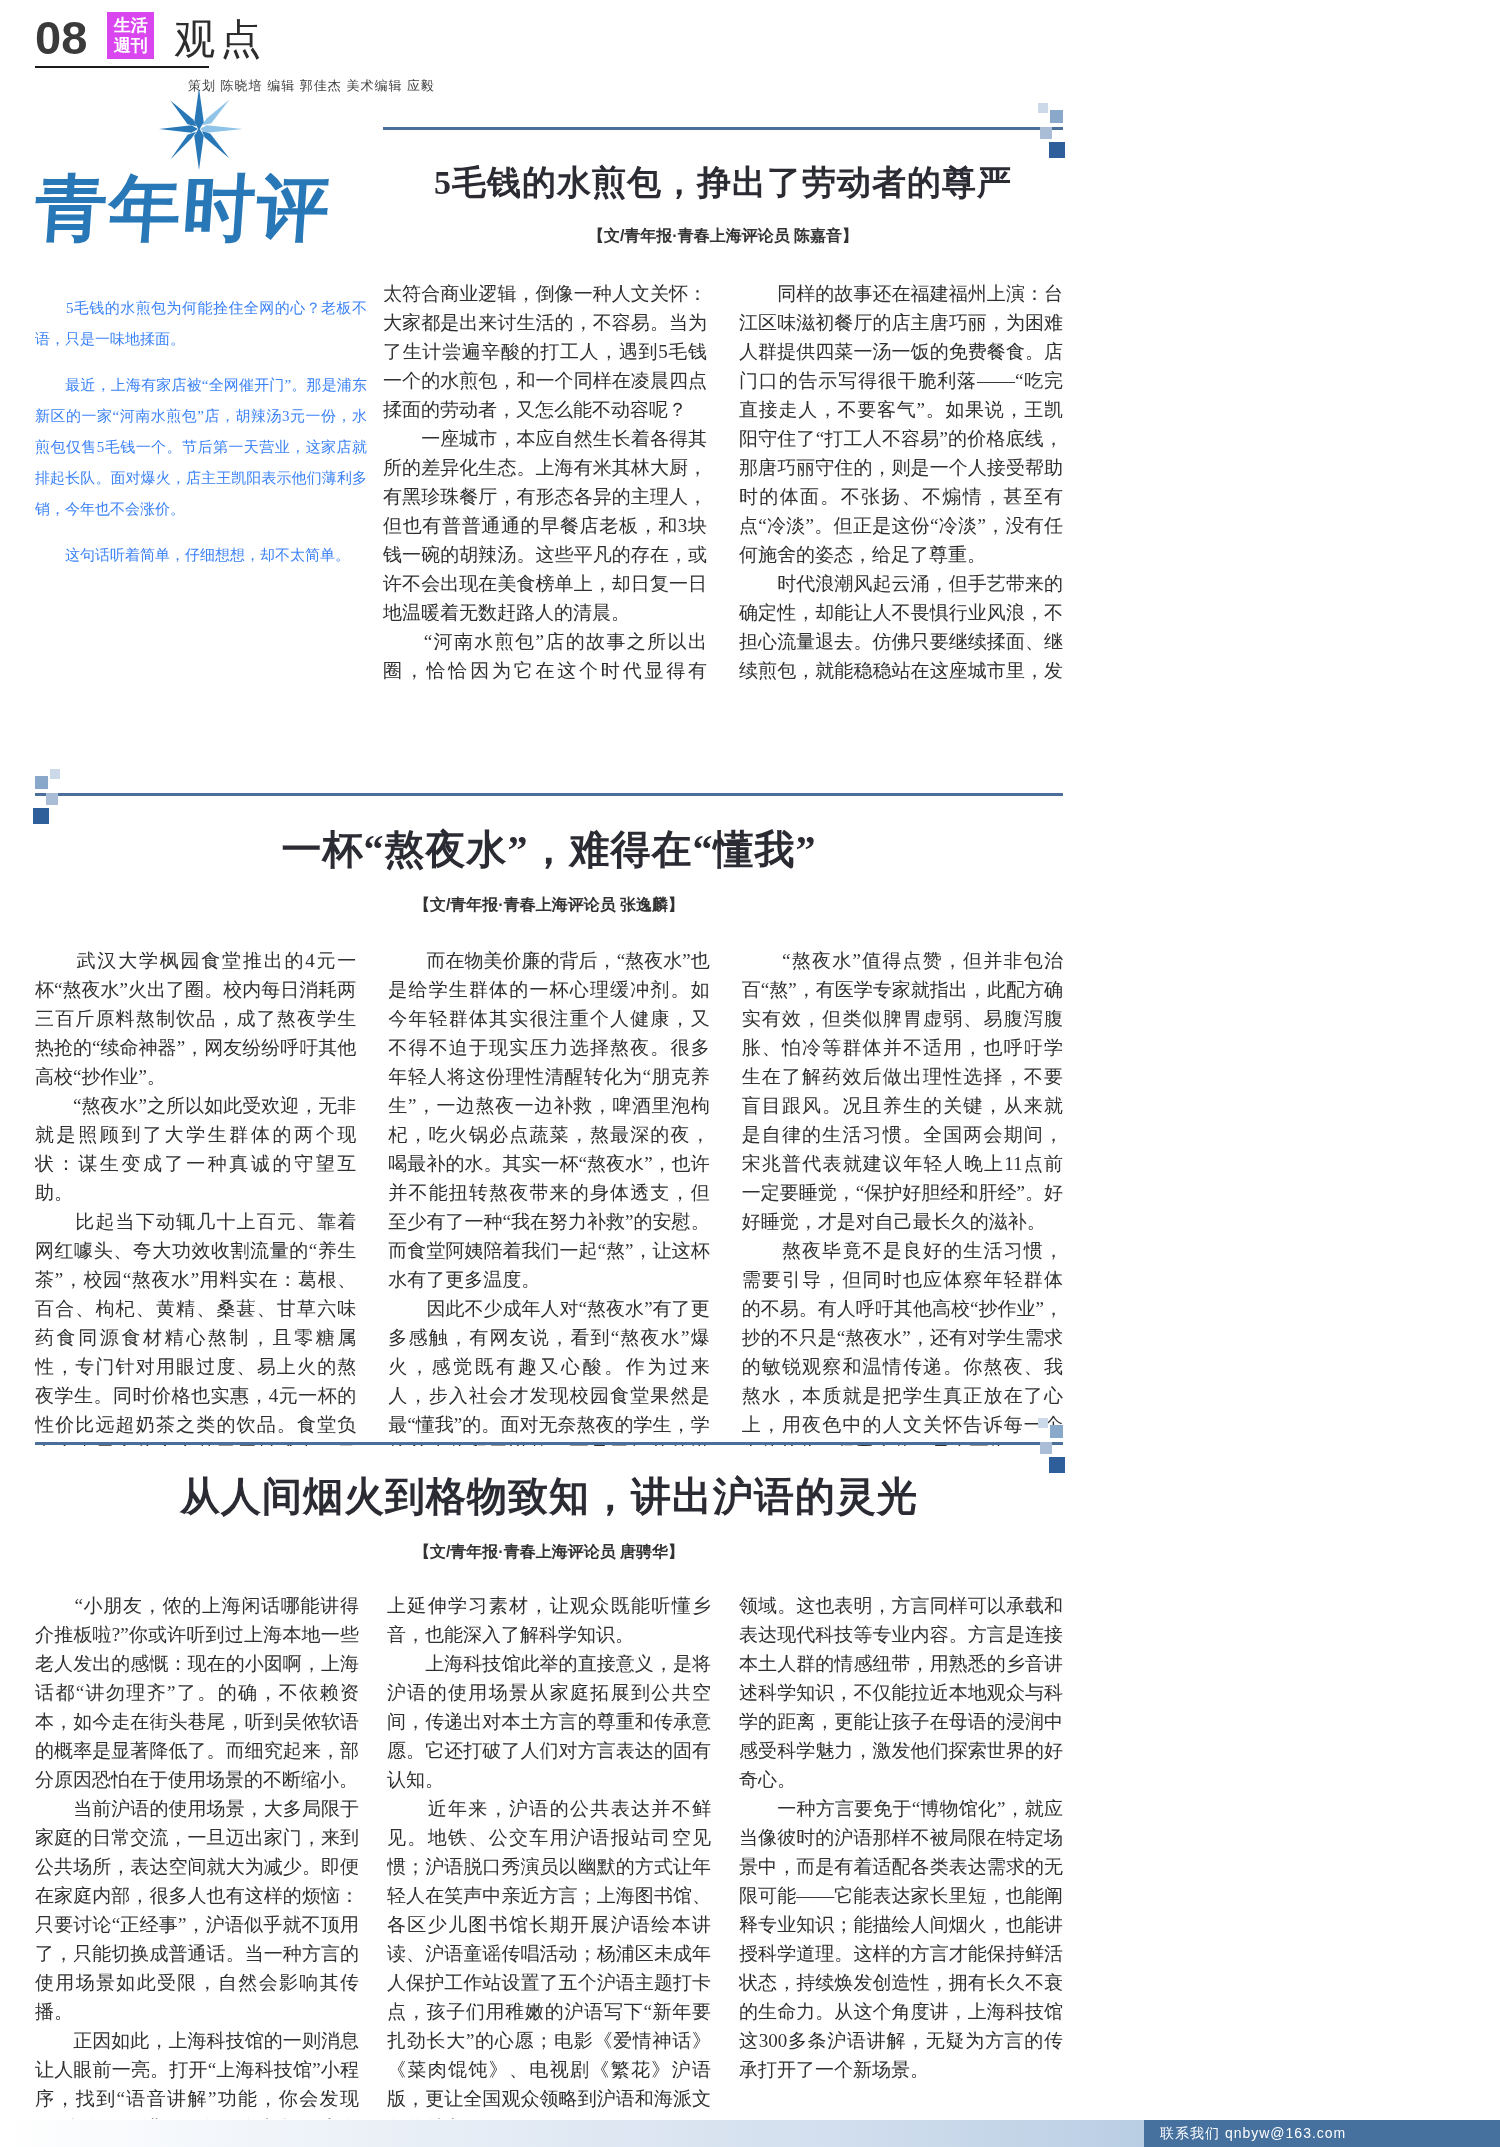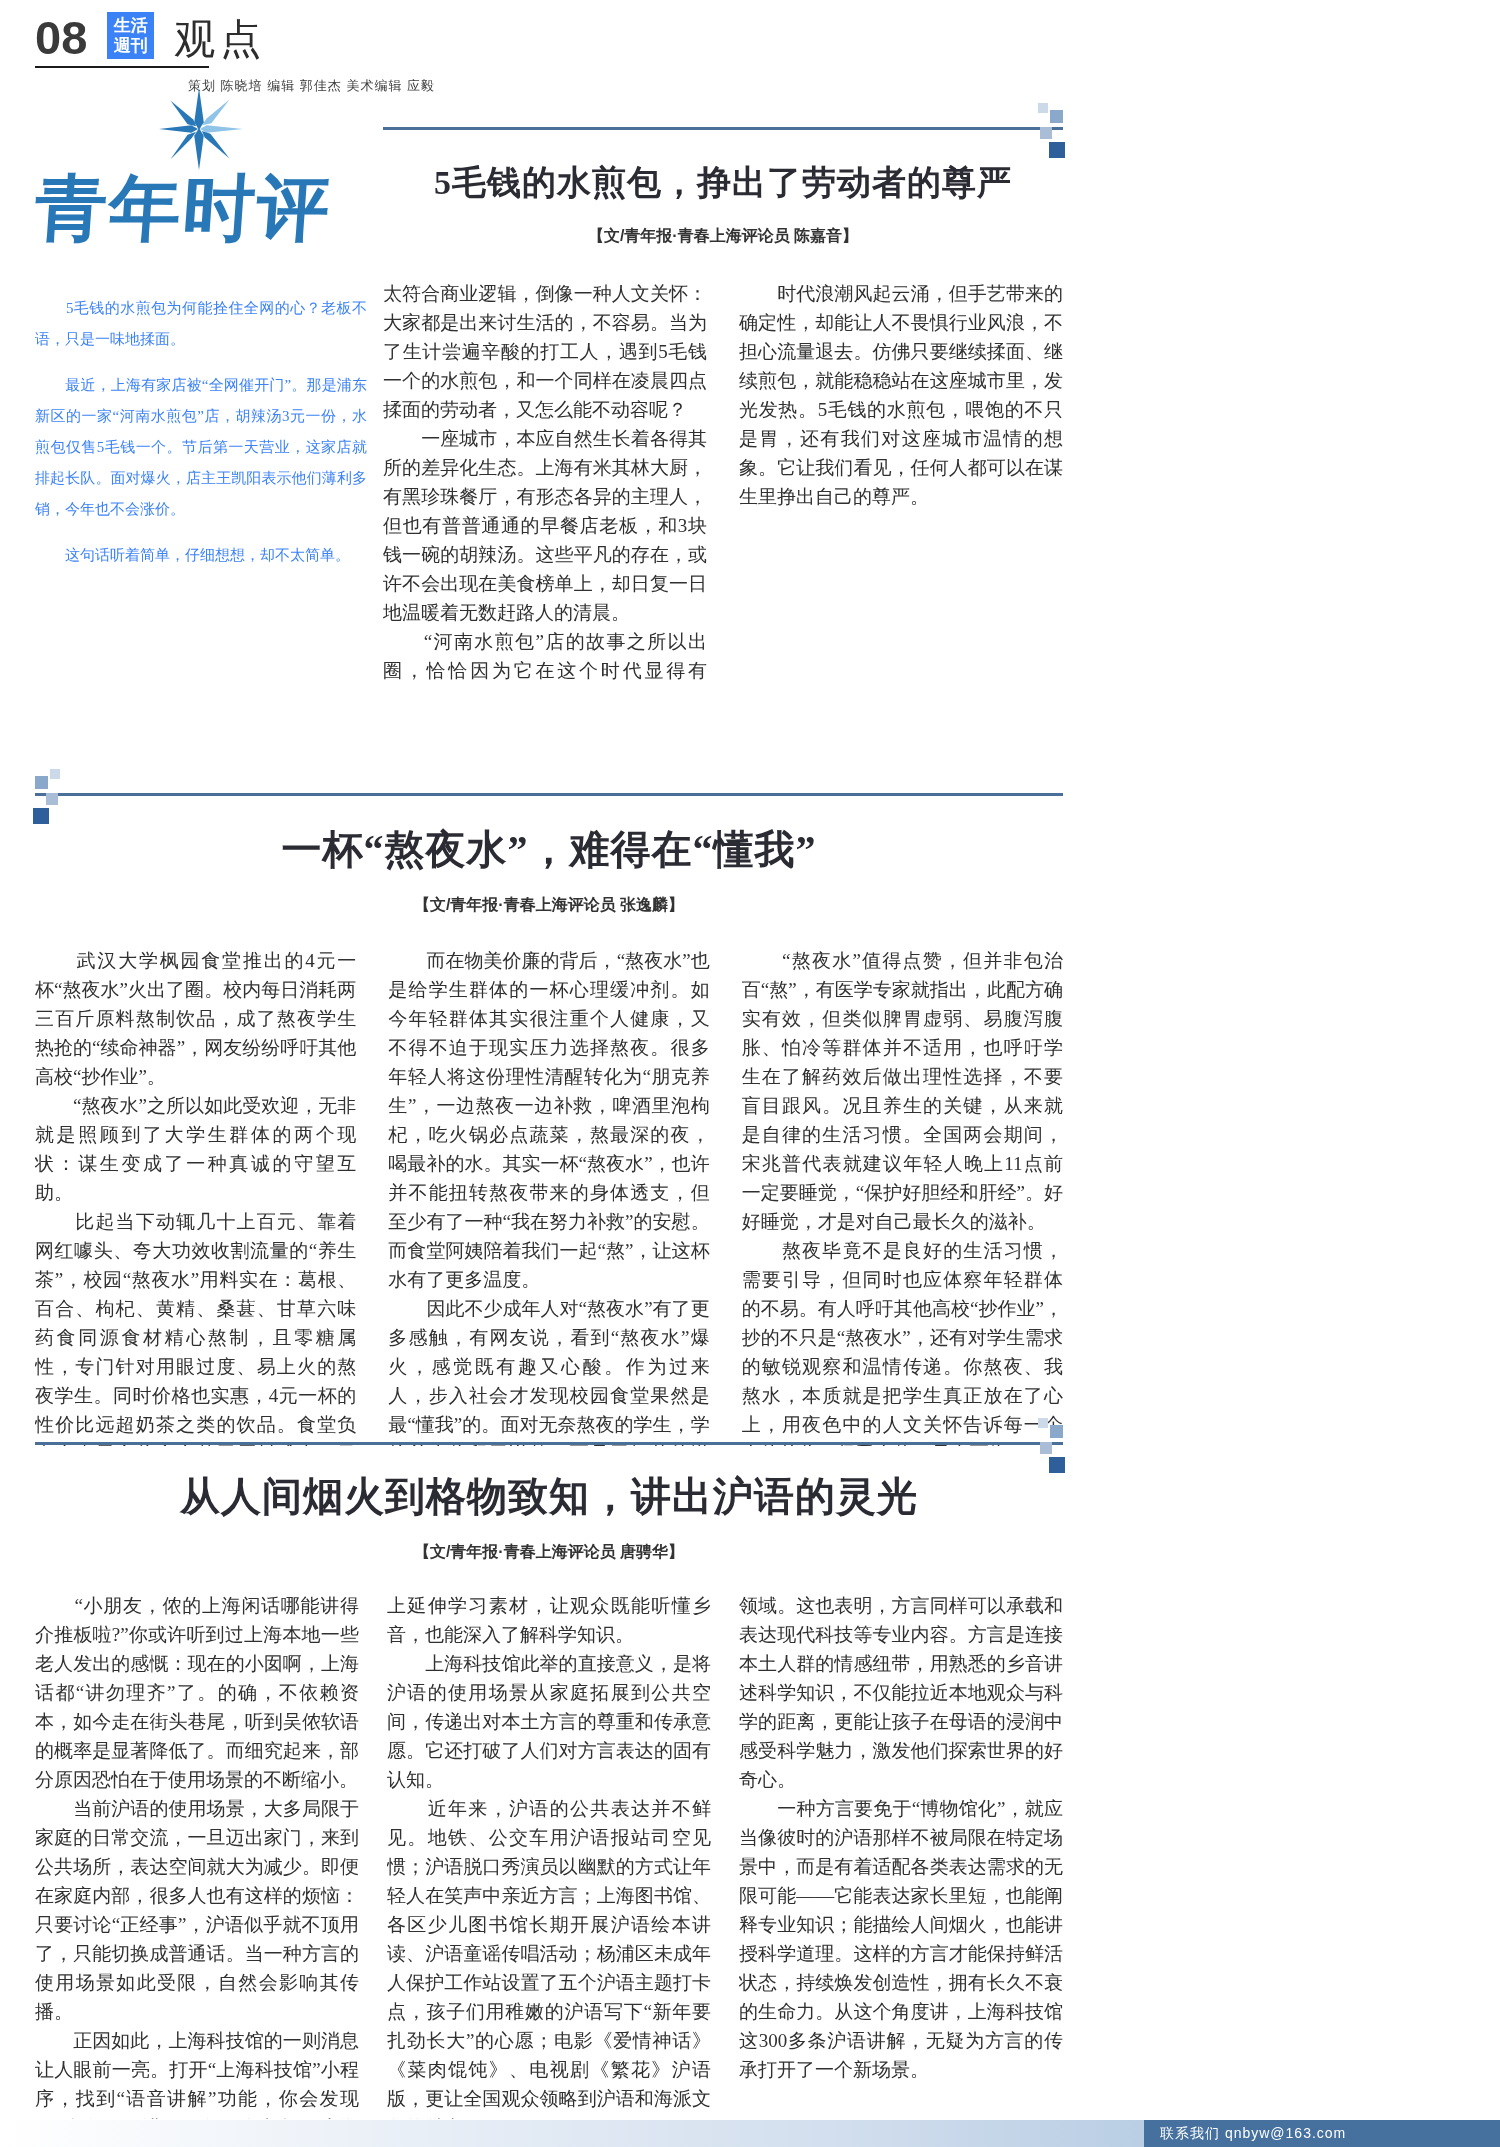--- a/index.html
+++ b/index.html
@@ -5,21 +5,21 @@
   html,body{margin:0;padding:0;}
   body{
     width:1500px;height:2147px;position:relative;background:#ffffff;
     font-family:"Liberation Serif","DejaVu Serif",serif;color:#2f2f2f;
     overflow:hidden;
   }
   
   #header{position:absolute;left:35px;top:12px;width:400px;}
   .header-row{display:flex;align-items:flex-end;gap:20px;}
   .page-num{font-size:47px;font-weight:bold;color:#3a3a3a;line-height:0.9;font-family:"Liberation Sans",sans-serif;}
-  .masthead{width:47px;height:47px;background:#3b82f6;color:#fff;display:flex;flex-direction:column;
+  .masthead{width:47px;height:47px;background:#d946ef;color:#fff;display:flex;flex-direction:column;
     align-items:center;justify-content:center;font-size:17px;font-weight:bold;line-height:20px;
     font-family:"Liberation Sans",sans-serif;}
   .section-title{font-size:41px;color:#2d2d2d;line-height:0.95;letter-spacing:5px;font-family:"Liberation Sans",sans-serif;}
   .header-rule{width:174px;border-bottom:2px solid #1b1b1b;margin-top:7px;}
   .staff-line{margin-top:9px;font-size:13px;color:#3e3e3e;letter-spacing:1px;font-family:"Liberation Sans",sans-serif;text-align:right;}
 
   
   .rule{border-top:3px solid #4a6f99;position:relative;}
   .art-title{text-align:center;font-weight:bold;color:#2b2b33;letter-spacing:1px;}
   .art-byline{text-align:center;font-size:16px;color:#333;font-weight:600;font-family:"Liberation Sans",sans-serif;}
@@ -119,20 +119,21 @@
   <div class="art-byline">【文/青年报·青春上海评论员 陈嘉音】</div>
   <div class="cols body-text">
     <div class="col">
 
     <p class="para">太符合商业逻辑，倒像一种人文关怀：大家都是出来讨生活的，不容易。当为了生计尝遍辛酸的打工人，遇到5毛钱一个的水煎包，和一个同样在凌晨四点揉面的劳动者，又怎么能不动容呢？</p>
         <p class="para">　　一座城市，本应自然生长着各得其所的差异化生态。上海有米其林大厨，有黑珍珠餐厅，有形态各异的主理人，但也有普普通通的早餐店老板，和3块钱一碗的胡辣汤。这些平凡的存在，或许不会出现在美食榜单上，却日复一日地温暖着无数赶路人的清晨。</p>
         <p class="para">　　“河南水煎包”店的故事之所以出圈，恰恰因为它在这个时代显得有点“过时”。店主不依附平台，不依赖资本，不需要联名和限定，只有一双手、一口锅。甚至卖到最后，一锅水煎包只送不卖——谋生变成了一种真诚的守望互助。</p>
       </div>
     <div class="col">
 
+    <p class="para">　　同样的故事还在福建福州上演：台江区味滋初餐厅的店主唐巧丽，为困难人群提供四菜一汤一饭的免费餐食。店门口的告示写得很干脆利落——“吃完直接走人，不要客气”。如果说，王凯阳守住了“打工人不容易”的价格底线，那唐巧丽守住的，则是一个人接受帮助时的体面。不张扬、不煽情，甚至有点“冷淡”。但正是这份“冷淡”，没有任何施舍的姿态，给足了尊重。</p>
         <p class="para">　　时代浪潮风起云涌，但手艺带来的确定性，却能让人不畏惧行业风浪，不担心流量退去。仿佛只要继续揉面、继续煎包，就能稳稳站在这座城市里，发光发热。5毛钱的水煎包，喂饱的不只是胃，还有我们对这座城市温情的想象。它让我们看见，任何人都可以在谋生里挣出自己的尊严。</p>
       </div>
   </div>
 </div>
 
 <div id="art2">
   <div class="rule">
     <div class="deco deco-left">
       <span class="sq sq1"></span>
         <span class="sq sq2"></span>

